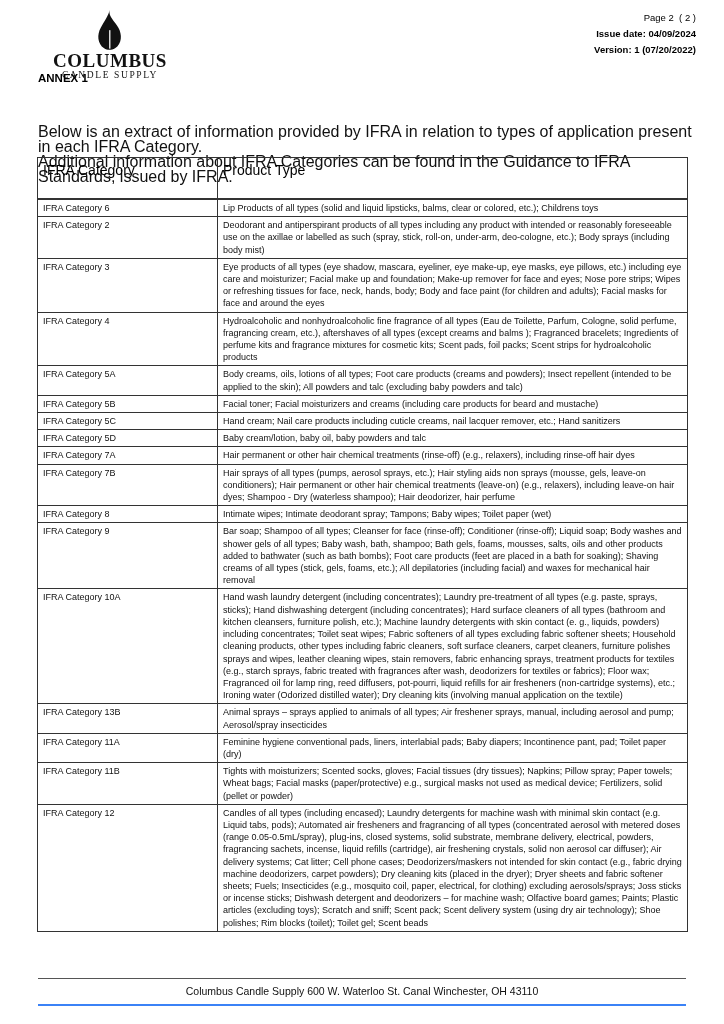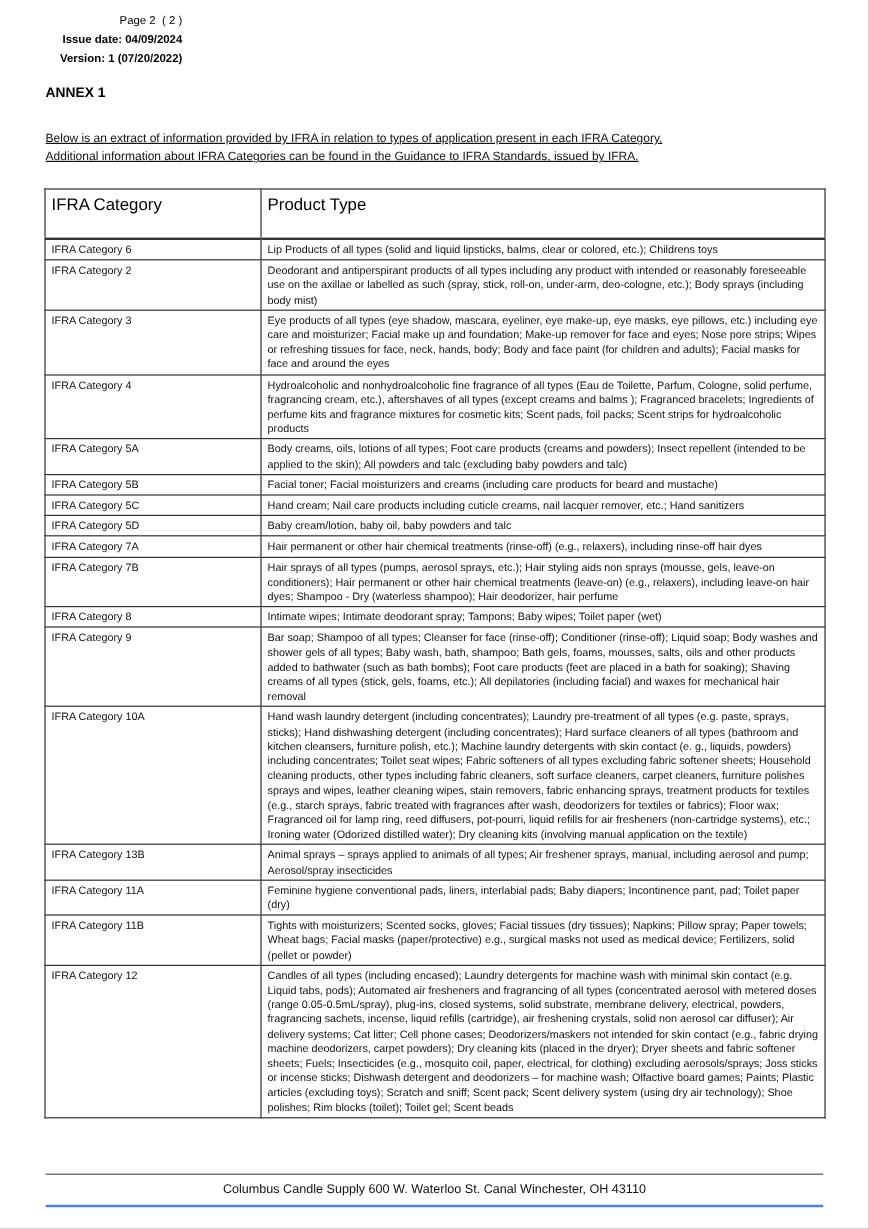--- a/index.html
+++ b/index.html
@@ -22,21 +22,21 @@
   }
   .logo-subtitle{
     font-family:"Liberation Serif",serif;
     font-size:9.5px;letter-spacing:1.6px;line-height:11px;color:#111;
   }
   .meta{text-align:right;font-size:9.5px;line-height:16px;color:#000;}
   .meta-line{white-space:pre;}
   .meta-line.bold{font-weight:bold;}
   
   .annex-title{position:absolute;top:72px;left:38px;font-size:11.5px;font-weight:bold;color:#000;}
-  .intro{position:absolute;top:108px;left:38px;width:654px;font-size:10px;line-height:15px;color:#111;text-decoration:underline;}
+  .intro{position:absolute;top:124px;left:38px;width:654px;font-size:16px;line-height:15px;color:#111;}
   
   .ifra-table{
     position:absolute;top:157px;left:37px;width:651px;
     border-collapse:collapse;table-layout:fixed;
   }
   .ifra-table th,.ifra-table td{
     border:1px solid #333;
     vertical-align:top;
     text-align:left;
     padding:2px 4px 2px 5px;
@@ -56,20 +56,28 @@
     padding:6px 0 7px 0;
     font-size:10.5px;color:#111;
   }
 </style>
 </head>
 <body>
 
 <div class="page">
 
   <div class="header">
+    <div class="logo">
+      <svg class="flame" viewBox="0 0 36 50" xmlns="http://www.w3.org/2000/svg">
+        <path fill="#111" d="M17.5 0 C 16 8 23.5 13 28 21 C 32.5 29 32.5 40 24 45.5 C 20 48 14.5 48 11 45.5 C 2.8 40 2.5 29 7 21 C 11.5 13 16.5 6 17.5 0 Z"></path>
+        <rect x="17" y="24" width="1.5" height="22" fill="#ffffff"></rect>
+      </svg>
+      <div class="logo-title">COLUMBUS</div>
+      <div class="logo-subtitle">CANDLE SUPPLY</div>
+    </div>
     <div class="meta">
       <div class="meta-line">Page 2  ( 2 )</div>
       <div class="meta-line bold">Issue date: 04/09/2024</div>
       <div class="meta-line bold">Version: 1 (07/20/2022)</div>
     </div>
   </div>
 
   <div class="annex-title">ANNEX 1</div>
 
   <div class="intro">

